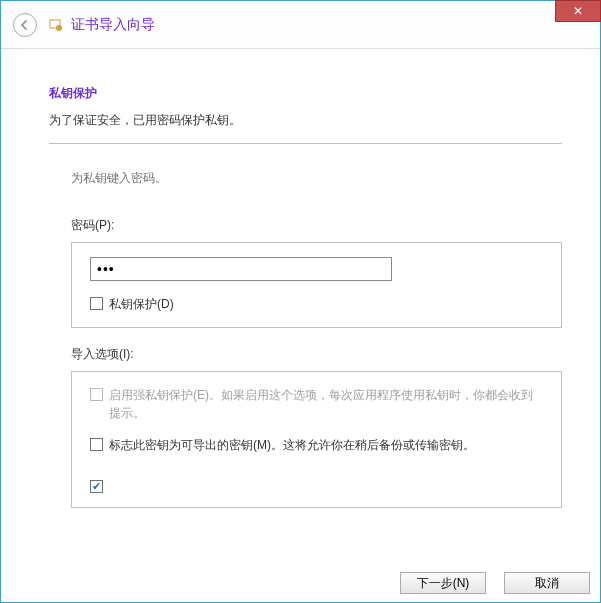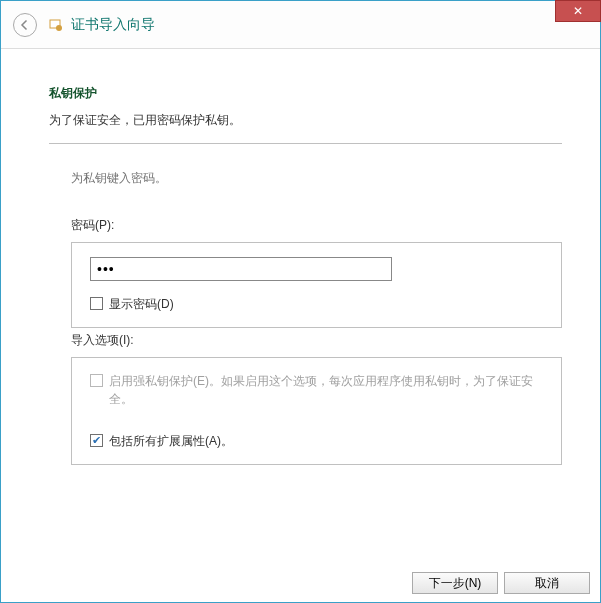--- a/index.html
+++ b/index.html
@@ -42,42 +42,42 @@
     .back-button svg { width: 12px; height: 12px; }
     .title-icon {
       width: 18px; height: 18px;
       margin-right: 6px;
       display: inline-flex;
       align-items: center;
       justify-content: center;
     }
     .window-title {
       font-size: 14px;
-      color: #0f766e;
+      color: #6d28d9;
     }
     .close-button {
       position: absolute;
       top: -1px; right: -1px;
       width: 46px; height: 22px;
       background: #c75050;
       border: 1px solid #a03030;
       color: #fff;
       display: flex;
       align-items: center;
       justify-content: center;
       font-size: 12px;
       font-family: sans-serif;
       cursor: pointer;
     }
     .content {
       padding: 36px 38px 0 48px;
     }
     .section-title {
       font-size: 12px;
-      color: #14532d;
+      color: #6d28d9;
       font-weight: bold;
       margin-bottom: 10px;
     }
     .section-desc {
       font-size: 12px;
       color: #333;
       margin-bottom: 14px;
     }
     .divider {
       border: none;
@@ -85,21 +85,21 @@
       margin: 0 0 26px 0;
     }
     .prompt {
       font-size: 12px;
       color: #737373;
       margin-left: 22px;
       margin-bottom: 30px;
     }
     .group {
       margin-left: 22px;
-      margin-bottom: 4px;
+      margin-bottom: 18px;
     }
     .field-label {
       font-size: 12px;
       color: #333;
       margin-bottom: 8px;
       display: block;
     }
     .field-box {
       border: 1px solid #c0c0c0;
       padding: 14px 18px 14px 18px;
@@ -137,21 +137,21 @@
       color: #2a6fb3;
     }
     .chk.disabled { border-color: #b8b8b8; }
     .chk-label { font-size: 12px; color: #333; }
     .chk-label.disabled { color: #a0a0a0; }
     .footer {
       position: absolute;
       bottom: 8px;
       right: 10px;
       display: flex;
-      gap: 6px;
+      gap: 18px;
     }
     .btn {
       width: 86px;
       height: 22px;
       border: 1px solid #aaa;
       background: linear-gradient(#fbfbfb, #e6e6e6);
       font-size: 12px;
       cursor: pointer;
       padding: 0;
     }
@@ -185,35 +185,38 @@
     <hr class="divider">
 
     <div class="prompt">为私钥键入密码。</div>
 
     <div class="group">
       <span class="field-label">密码(P):</span>
       <div class="field-box">
         <input type="text" class="pwd-input" value="•••" style="">
         <div class="checkbox-row">
           <span class="chk"></span>
-          <span class="chk-label">显示密码(D)</span>
+          <span class="chk-label">私钥保护(D)</span>
         </div>
       </div>
     </div>
 
     <div class="group">
       <span class="field-label">导入选项(I):</span>
       <div class="field-box">
         <div class="checkbox-row">
           <span class="chk disabled"></span>
-          <span class="chk-label disabled">启用强私钥保护(E)。如果启用这个选项，每次应用程序使用私钥时，为了保证安全。</span>
+          <span class="chk-label disabled">启用强私钥保护(E)。如果启用这个选项，每次应用程序使用私钥时，你都会收到提示。</span>
+        </div>
+        <div class="checkbox-row">
+          <span class="chk"></span>
+          <span class="chk-label">标志此密钥为可导出的密钥(M)。这将允许你在稍后备份或传输密钥。</span>
         </div>
         <div class="checkbox-row" style="margin-top:24px;">
           <span class="chk">✔</span>
-          <span class="chk-label">包括所有扩展属性(A)。</span>
         </div>
       </div>
     </div>
   </div>
 
   <div class="footer">
     <button class="btn">下一步(N)</button>
     <button class="btn">取消</button>
   </div>
 

